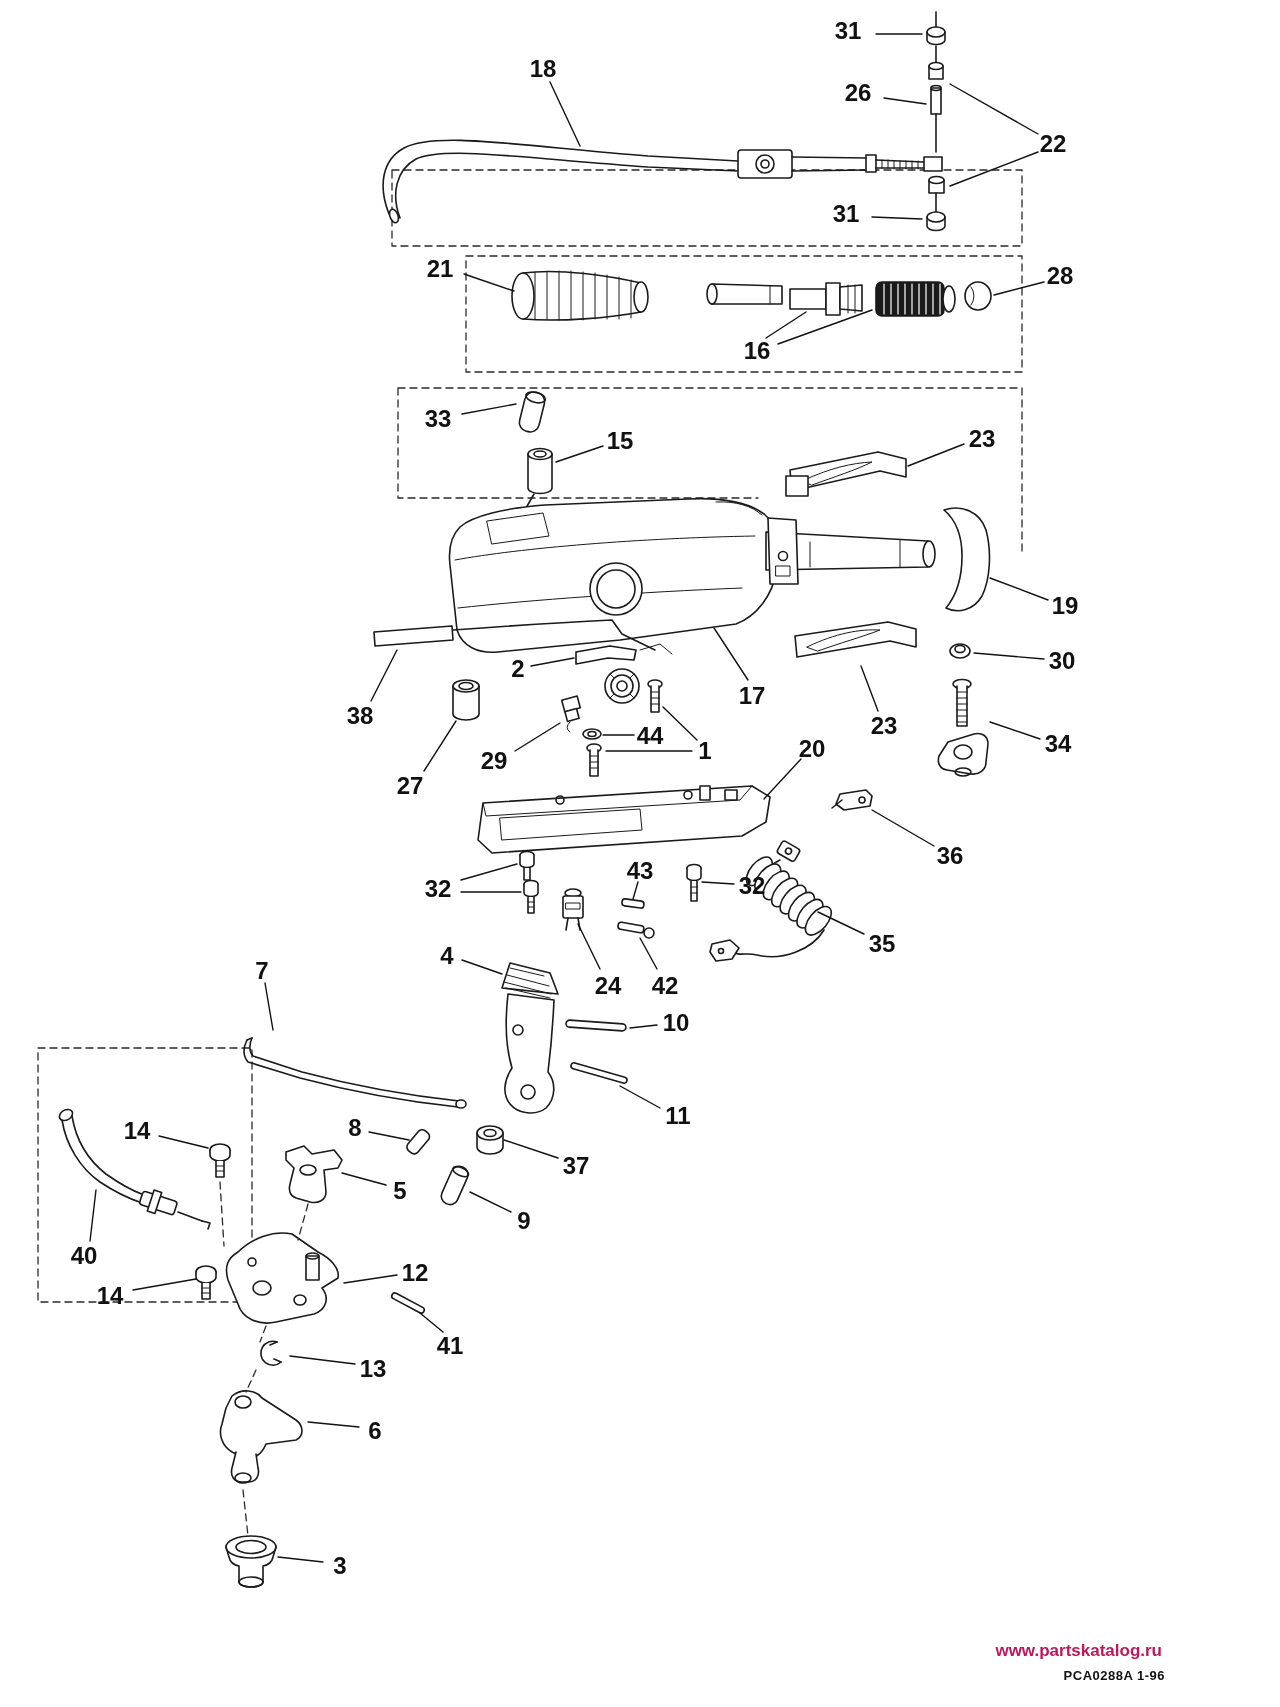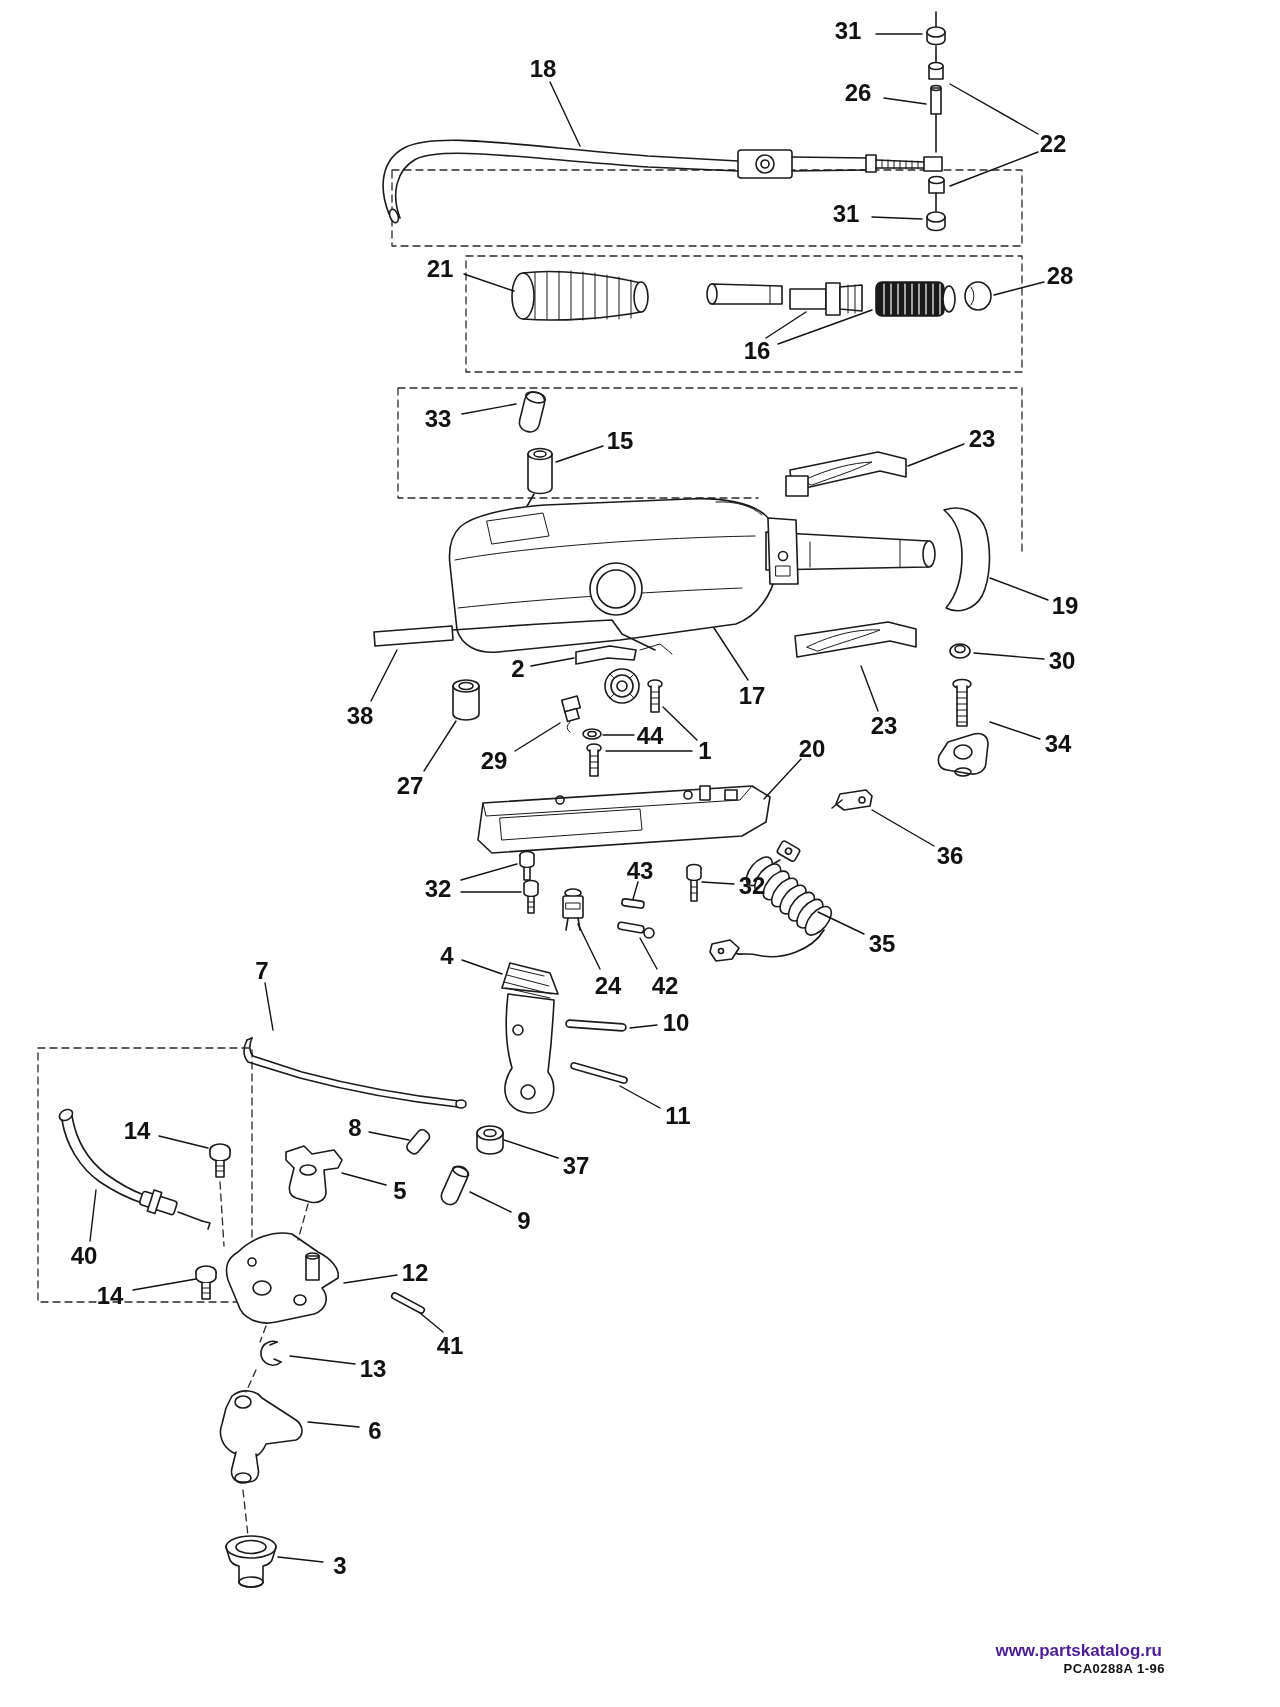--- a/index.html
+++ b/index.html
@@ -26,21 +26,21 @@
     font-family:"Liberation Sans", sans-serif;
     font-weight:bold; font-size:24px;
     fill:#111111; stroke:none;
     text-anchor:middle; dominant-baseline:central;
   }
   .watermark {
     position:absolute; right:118px; bottom:46px;
     font-weight:bold; font-size:17px; color:#cc2222;
   }
   .doc-code {
-    position:absolute; right:115px; bottom:31px;
+    position:absolute; right:115px; bottom:24px;
     font-weight:bold; font-size:13px; color:#111111; letter-spacing:.5px;
   }
 </style>
 </head>
 <body style="background: rgb(255, 255, 255);">
 
 <div>
 <svg id="diagram" width="1280" height="1707" viewBox="0 0 1280 1707" xmlns="http://www.w3.org/2000/svg">
 
   <g>
@@ -480,14 +480,14 @@
         <line x1="443" y1="1332" x2="420" y2="1313" class="leader"></line>
         <text x="450" y="1345" class="part-label">41</text>
         <line x1="359" y1="1427" x2="308" y2="1422" class="leader"></line>
         <text x="375" y="1430" class="part-label">6</text>
         <line x1="323" y1="1562" x2="278" y2="1557" class="leader"></line>
         <text x="340" y="1565" class="part-label">3</text>
       </g>
 </svg>
 </div>
 
-<div class="watermark" style="color: #4c1d95;">www.partskatalog.ru</div>
+<div class="watermark" style="color: #be185d;">www.partskatalog.ru</div>
 <div class="doc-code">PCA0288A   1-96</div>
 
 </body></html>

